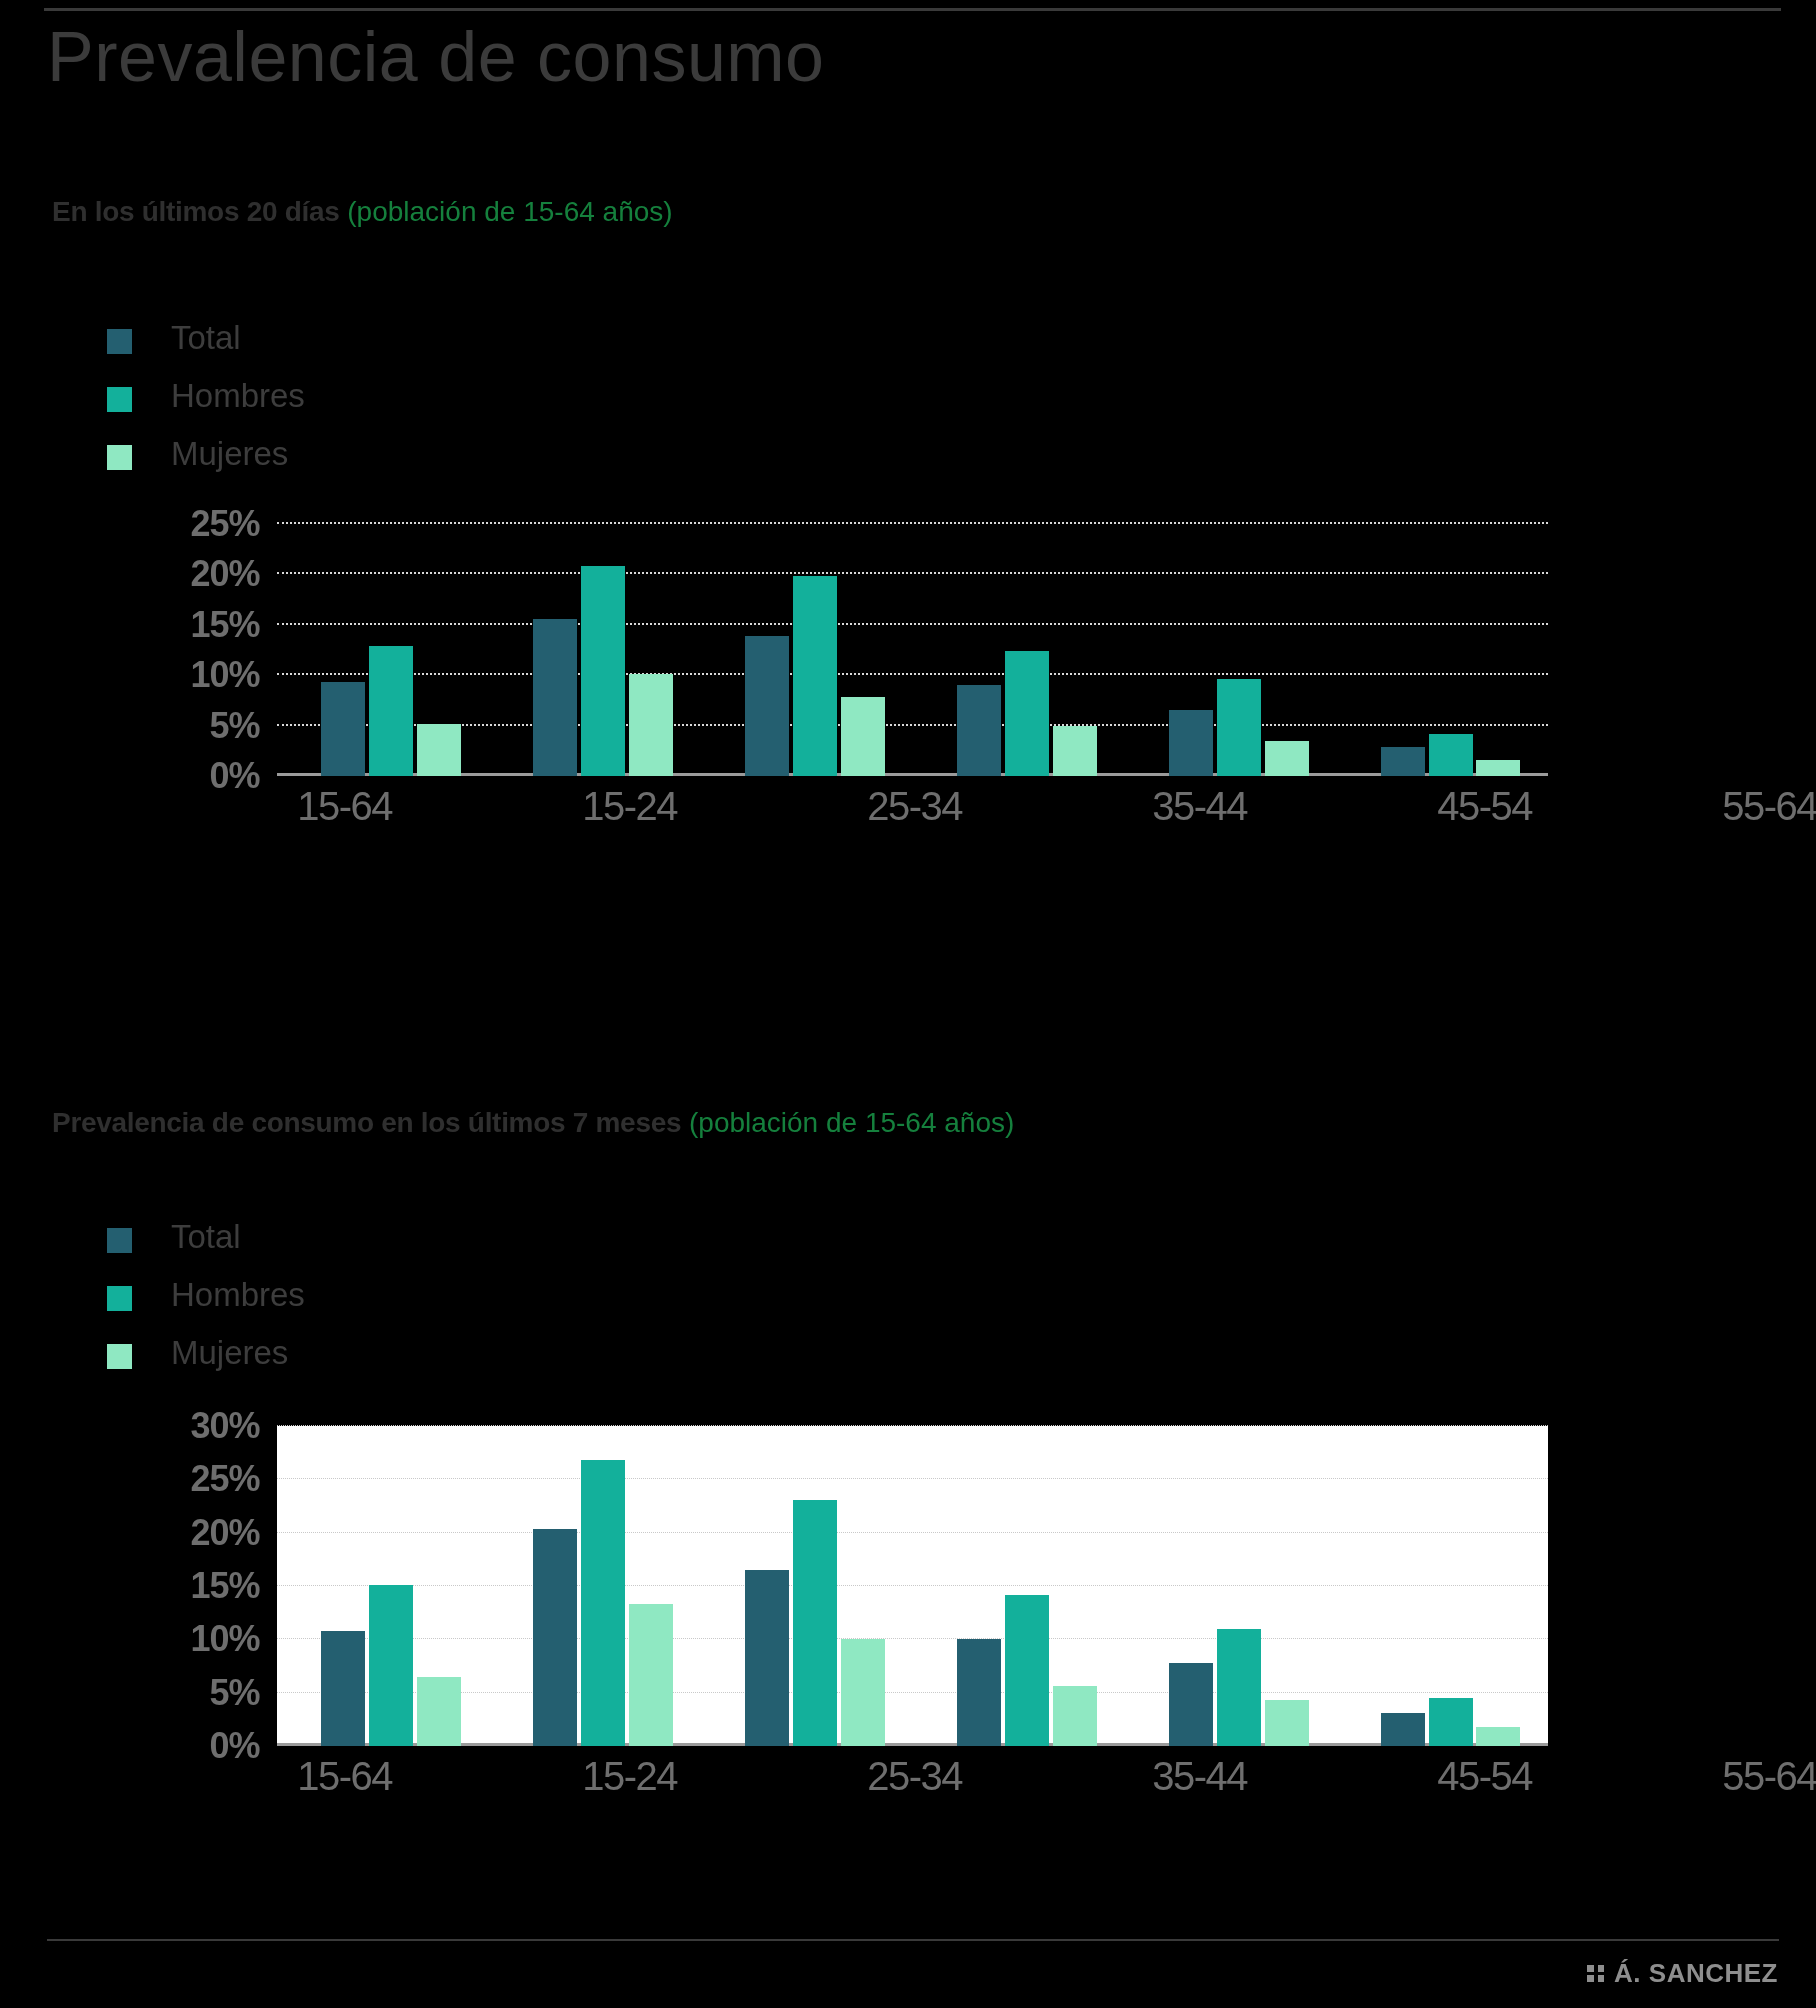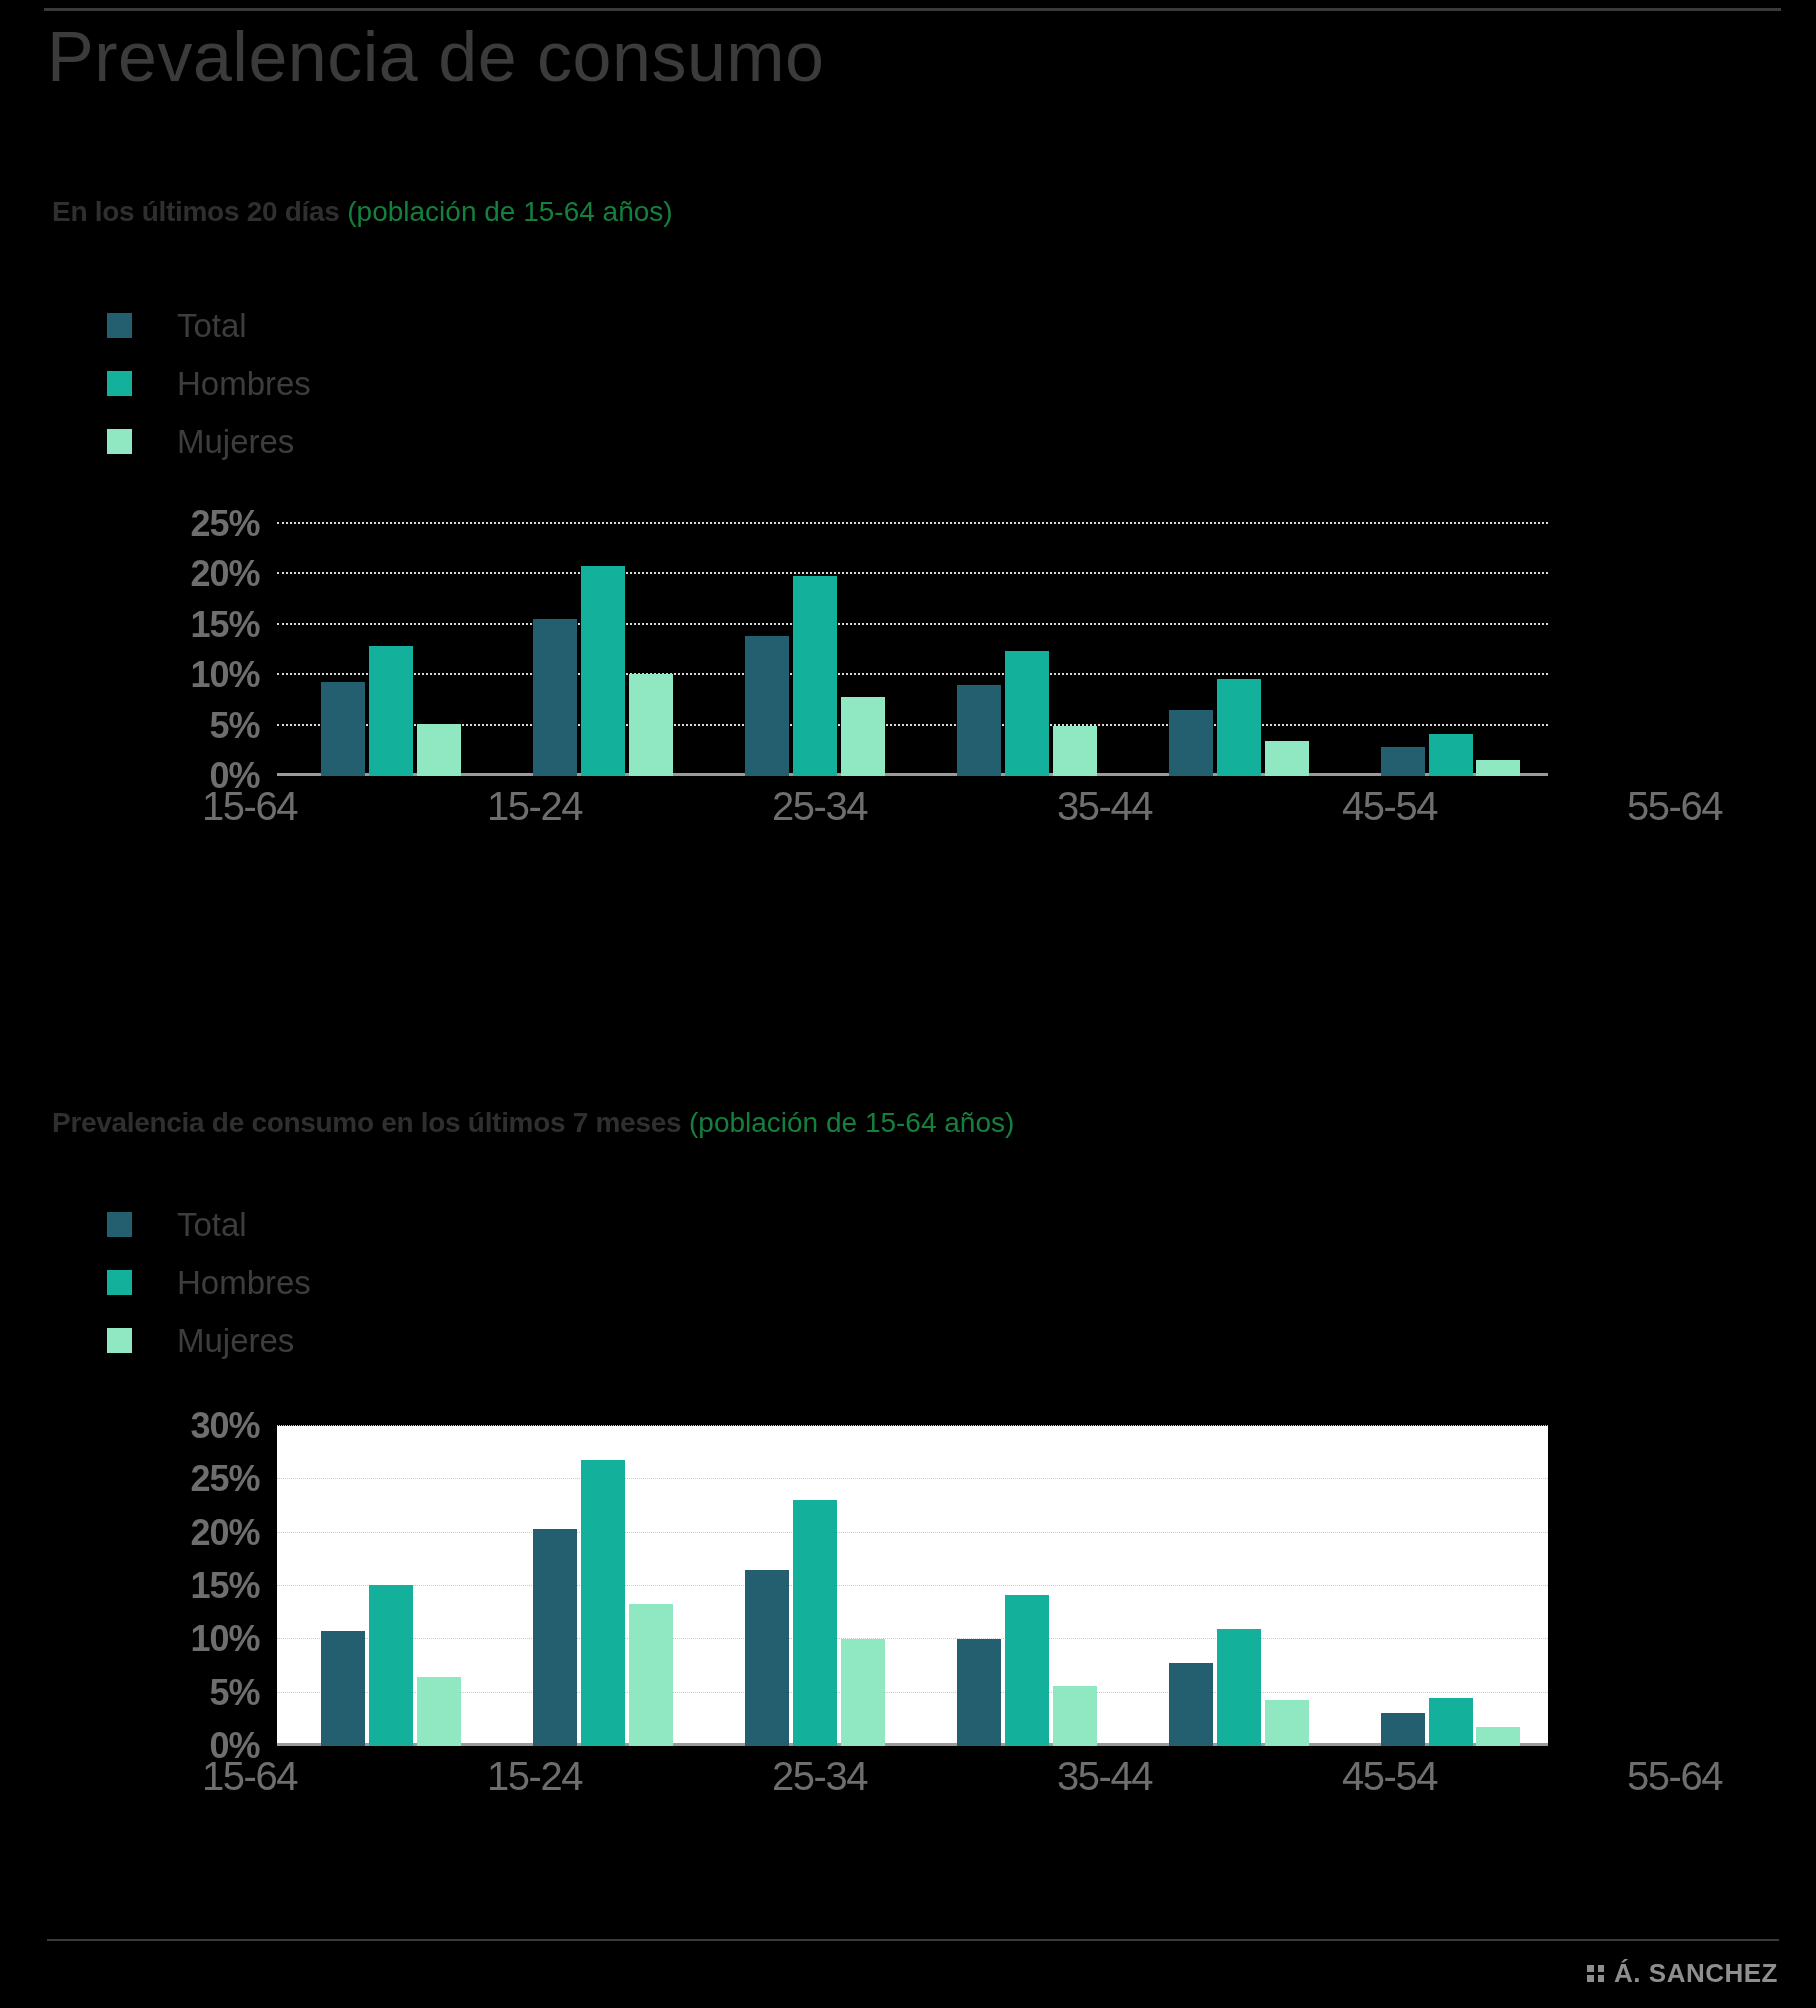--- a/index.html
+++ b/index.html
@@ -51,23 +51,22 @@
   #head2 { top: 1107px; }
 
   .legend {
     position: absolute;
     left: 107px;
   }
   #legend1 { top: 296px; }
   #legend2 { top: 1195px; }
   .legend-row {
     display: flex;
-    align-items: center;
+    align-items: flex-end;
     height: 58px;
-    gap: 6px;
   }
   .legend-swatch {
     width: 25px; height: 25px;
     flex: 0 0 25px;
   }
   .legend-label {
     margin-left: 39px;
     font-size: 33px;
     font-weight: 400;
     color: #3d3d3d;
@@ -140,21 +139,21 @@
 
   .xlabels {
     position: absolute;
     left: 107px; right: 0;
     display: flex;
   }
   #xlabels1 { top: 784px; }
   #xlabels2 { top: 1754px; }
   .xlabel {
     flex: 1 1 0;
-    text-align: center;
+    text-align: right;
     font-size: 40px;
     font-weight: 400;
     color: #6e6e6e;
     letter-spacing: -1.5px;
   }
 
   .footer-rule {
     position: absolute;
     left: 47px; top: 1939px;
     width: 1732px; height: 1.9px;

